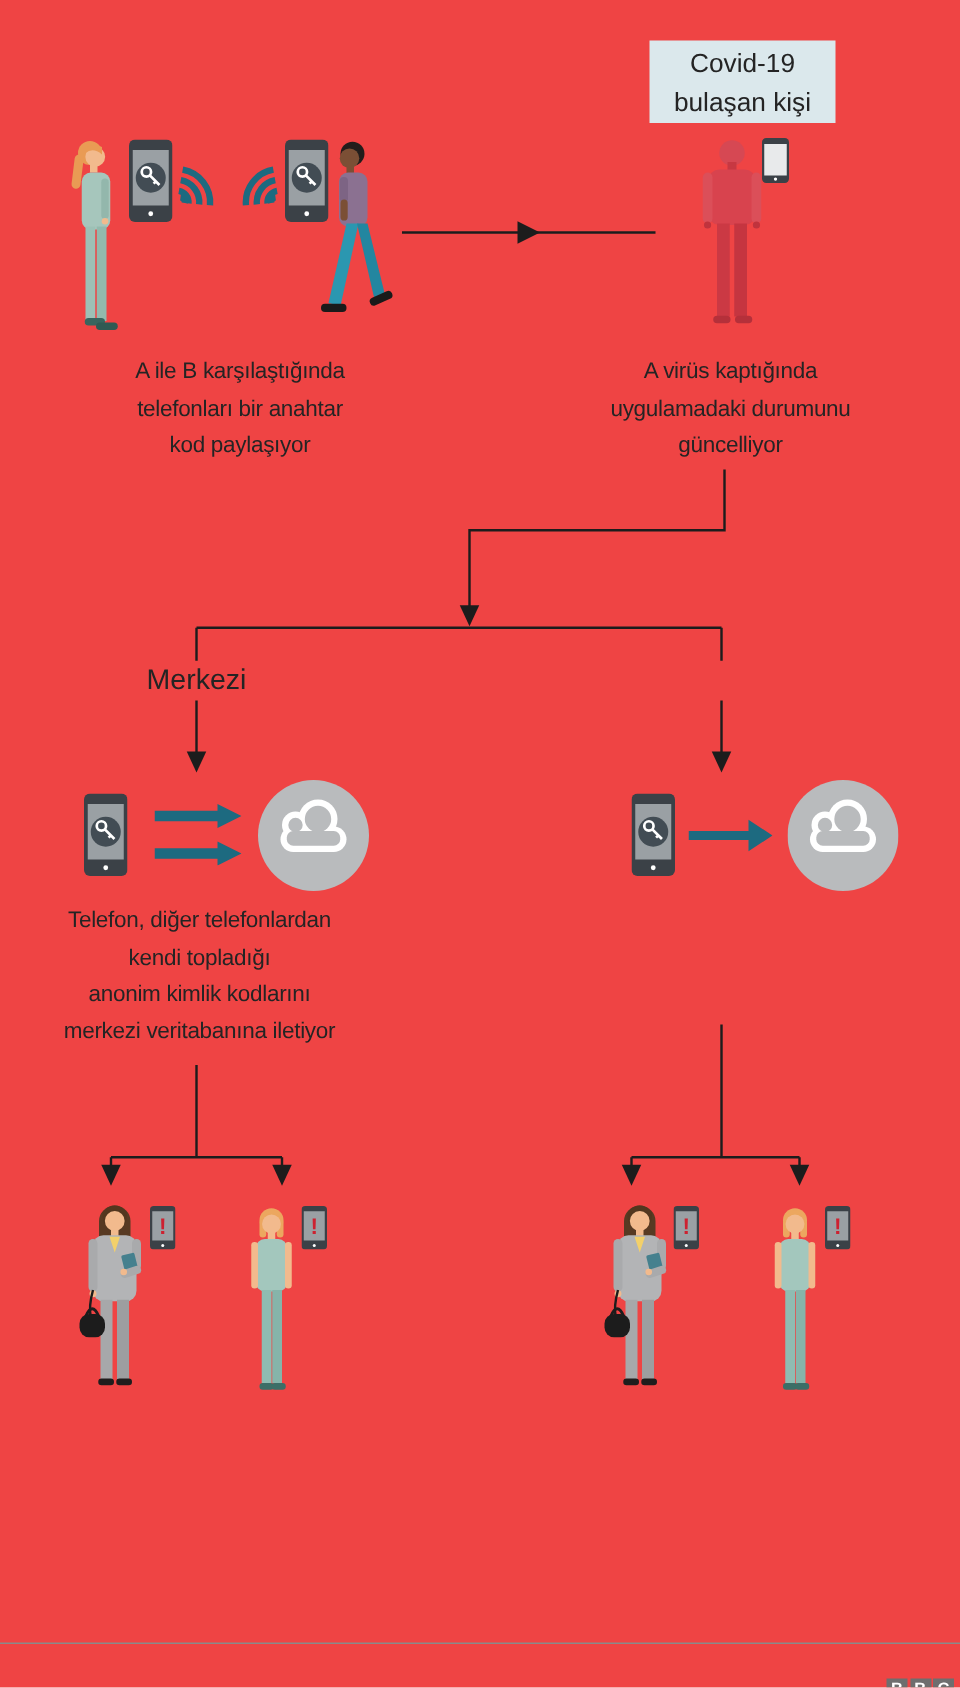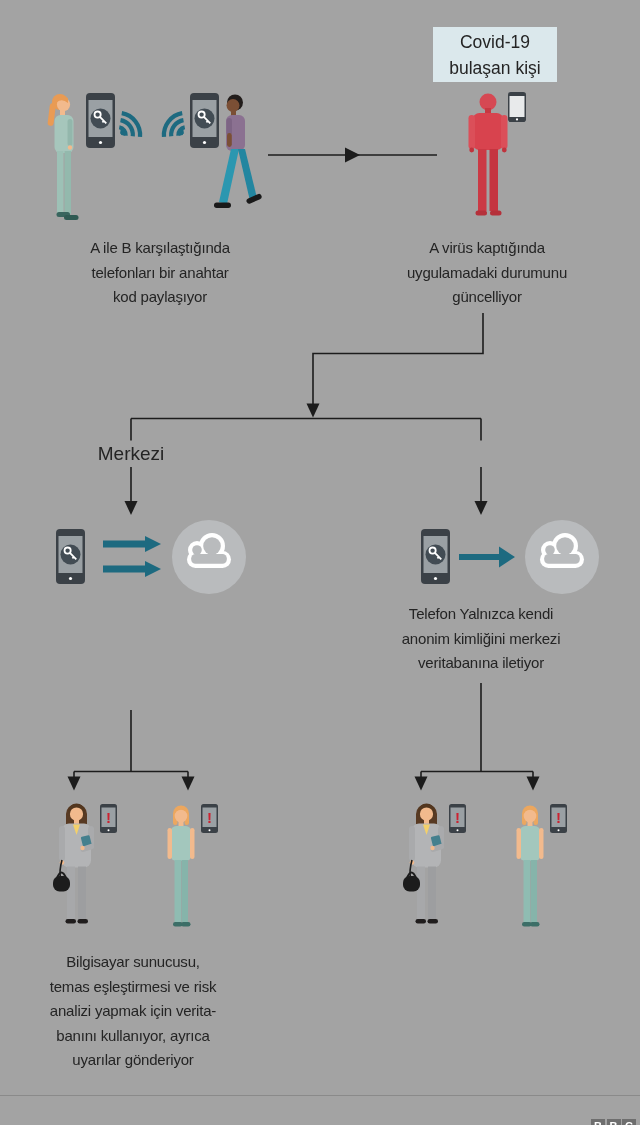--- a/index.html
+++ b/index.html
@@ -1,17 +1,17 @@
 <!DOCTYPE html>
 <html style="--teal: #1d6a80; --infectedred: #d8434e; --alertred: #cd2130; --cloudgray: #b9bbbd; --labelbg: #dbe8ec; --text: #242424; --line: #1c1c1c; --logogray: #6e6e6e;"><head>
 <meta charset="utf-8">
 <style>
   html,body{margin:0;padding:0;background:#fff;}
   #canvas{
-    position:relative;width:640px;height:1125px;background:#a3a3a3;overflow:hidden;
+    position:relative;width:640px;height:1125px;background:#ef4444;overflow:hidden;
     font-family:"Liberation Sans",sans-serif;color:var(--text,#242424);
   }
   .abs{position:absolute;}
   .caption{
     font-size:15px;line-height:24.5px;text-align:center;white-space:pre-line;
     color:var(--text,#242424);letter-spacing:-0.2px;
   }
   .branch-label{font-size:19px;text-align:center;color:var(--text,#242424);}
   #covid-label{
     background:var(--labelbg,#dbe8ec);font-size:17.5px;line-height:26px;text-align:center;
@@ -268,23 +268,24 @@
     <svg width="56" height="22">
         <use href="#sym-arrow-single"></use>
       </svg>
   </div>
   <div class="abs" style="left:525px;top:520px;">
     <svg width="74" height="74">
         <use href="#sym-cloud"></use>
       </svg>
   </div>
 
-  <div class="abs caption" style="left:351px;top:602px;width:260px;">Telefon Yalnızca kendi
-anonim kimliğini merkezi
-veritabanına iletiyor</div>
+  <div class="abs caption" style="left:3px;top:602px;width:260px;">Telefon, diğer telefonlardan
+kendi topladığı
+anonim kimlik kodlarını
+merkezi veritabanına iletiyor</div>
 
   <div class="abs" style="left:52px;top:802px;">
     <svg width="48" height="130">
         <use href="#sym-suit-woman"></use>
       </svg>
   </div>
   <div class="abs" style="left:100px;top:804px;">
     <svg width="17" height="29" viewBox="0 0 17 29">
       <rect x="0" y="0" width="17" height="29" rx="2.5" fill="#3b4147"></rect>
       <rect x="1.5" y="3.5" width="14" height="19.5" fill="#9aa0a4"></rect>
@@ -326,24 +327,19 @@
   </div>
   <div class="abs" style="left:550px;top:804px;">
     <svg width="17" height="29" viewBox="0 0 17 29">
       <rect x="0" y="0" width="17" height="29" rx="2.5" fill="#3b4147"></rect>
       <rect x="1.5" y="3.5" width="14" height="19.5" fill="#9aa0a4"></rect>
       <text class="alert-mark" x="8.5" y="18.5" font-size="15" text-anchor="middle">!</text>
       <circle cx="8.5" cy="26.3" r="1" fill="#fff"></circle>
     </svg>
   </div>
 
-  <div class="abs caption" style="left:3px;top:950px;width:260px;">Bilgisayar sunucusu,
-temas eşleştirmesi ve risk
-analizi yapmak için verita-
-banını kullanıyor, ayrıca
-uyarılar gönderiyor</div>
 
   <div id="footer-divider" class="abs"></div>
   <div class="abs" style="left:591px;top:1116px;white-space:nowrap;">
     <span class="bbc-box">B</span><span class="bbc-box">B</span><span class="bbc-box" style="margin-right:0">C</span>
   </div>
 
 </div>
 
 </body></html>

